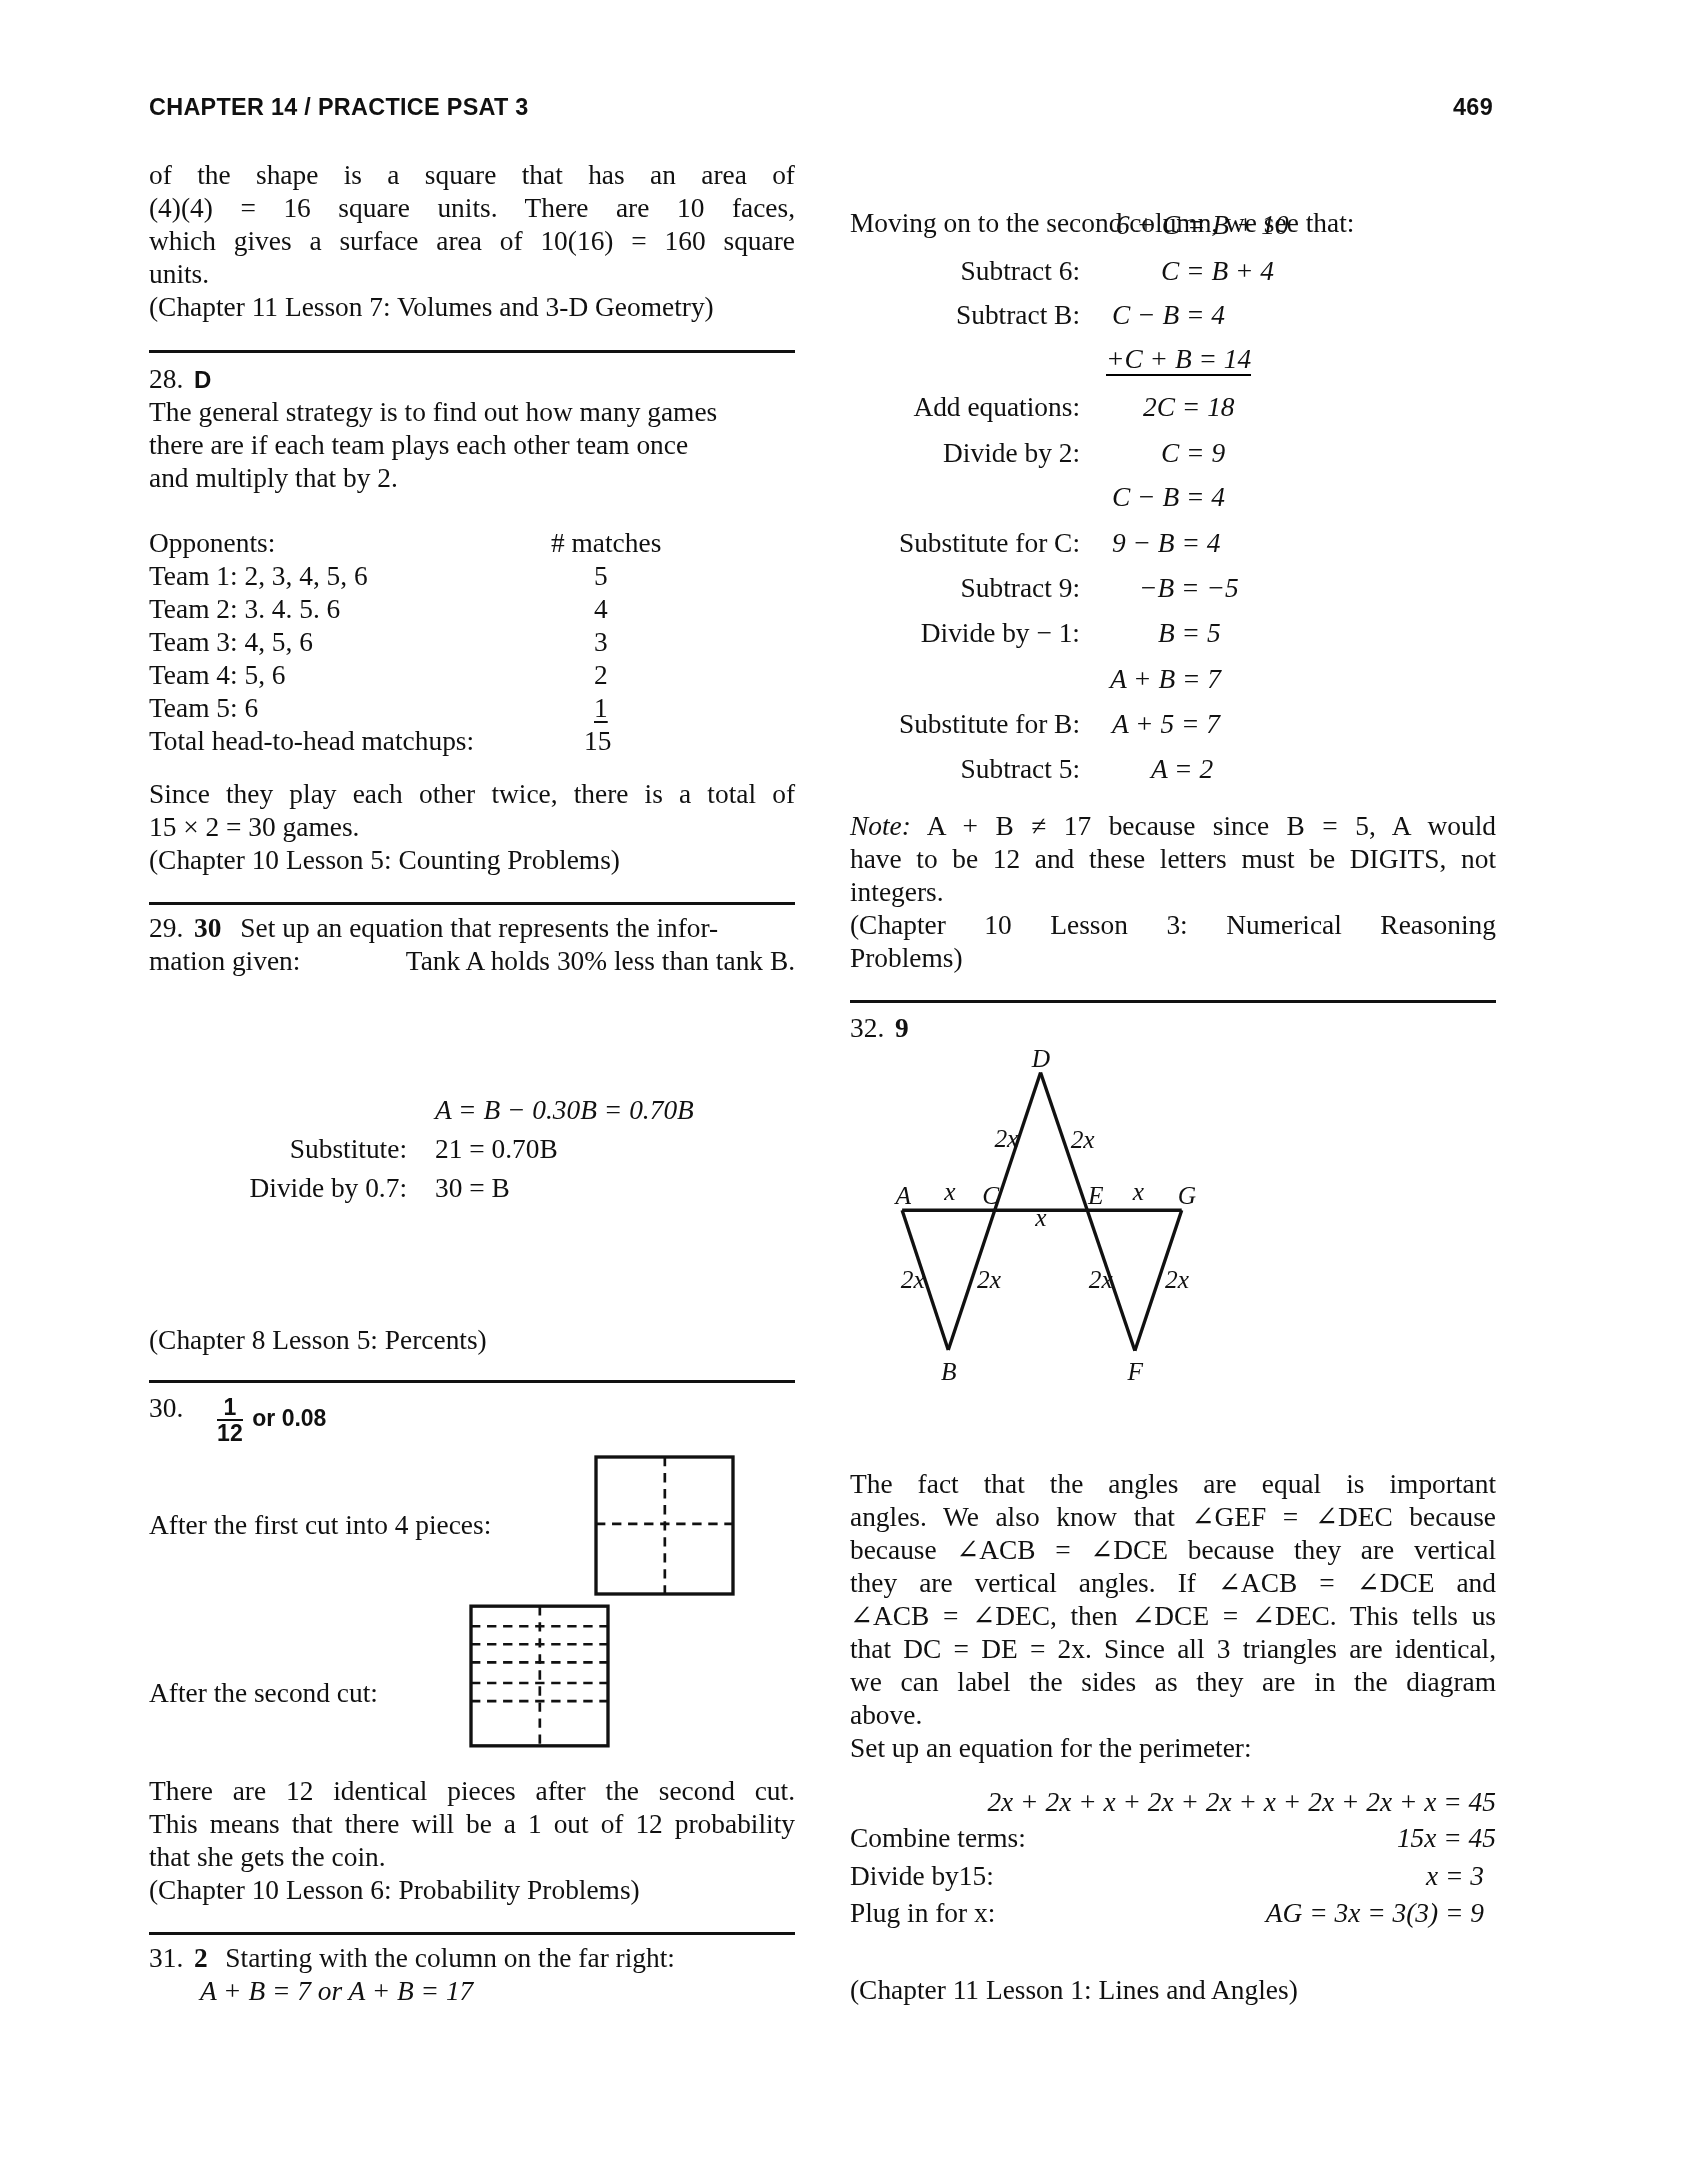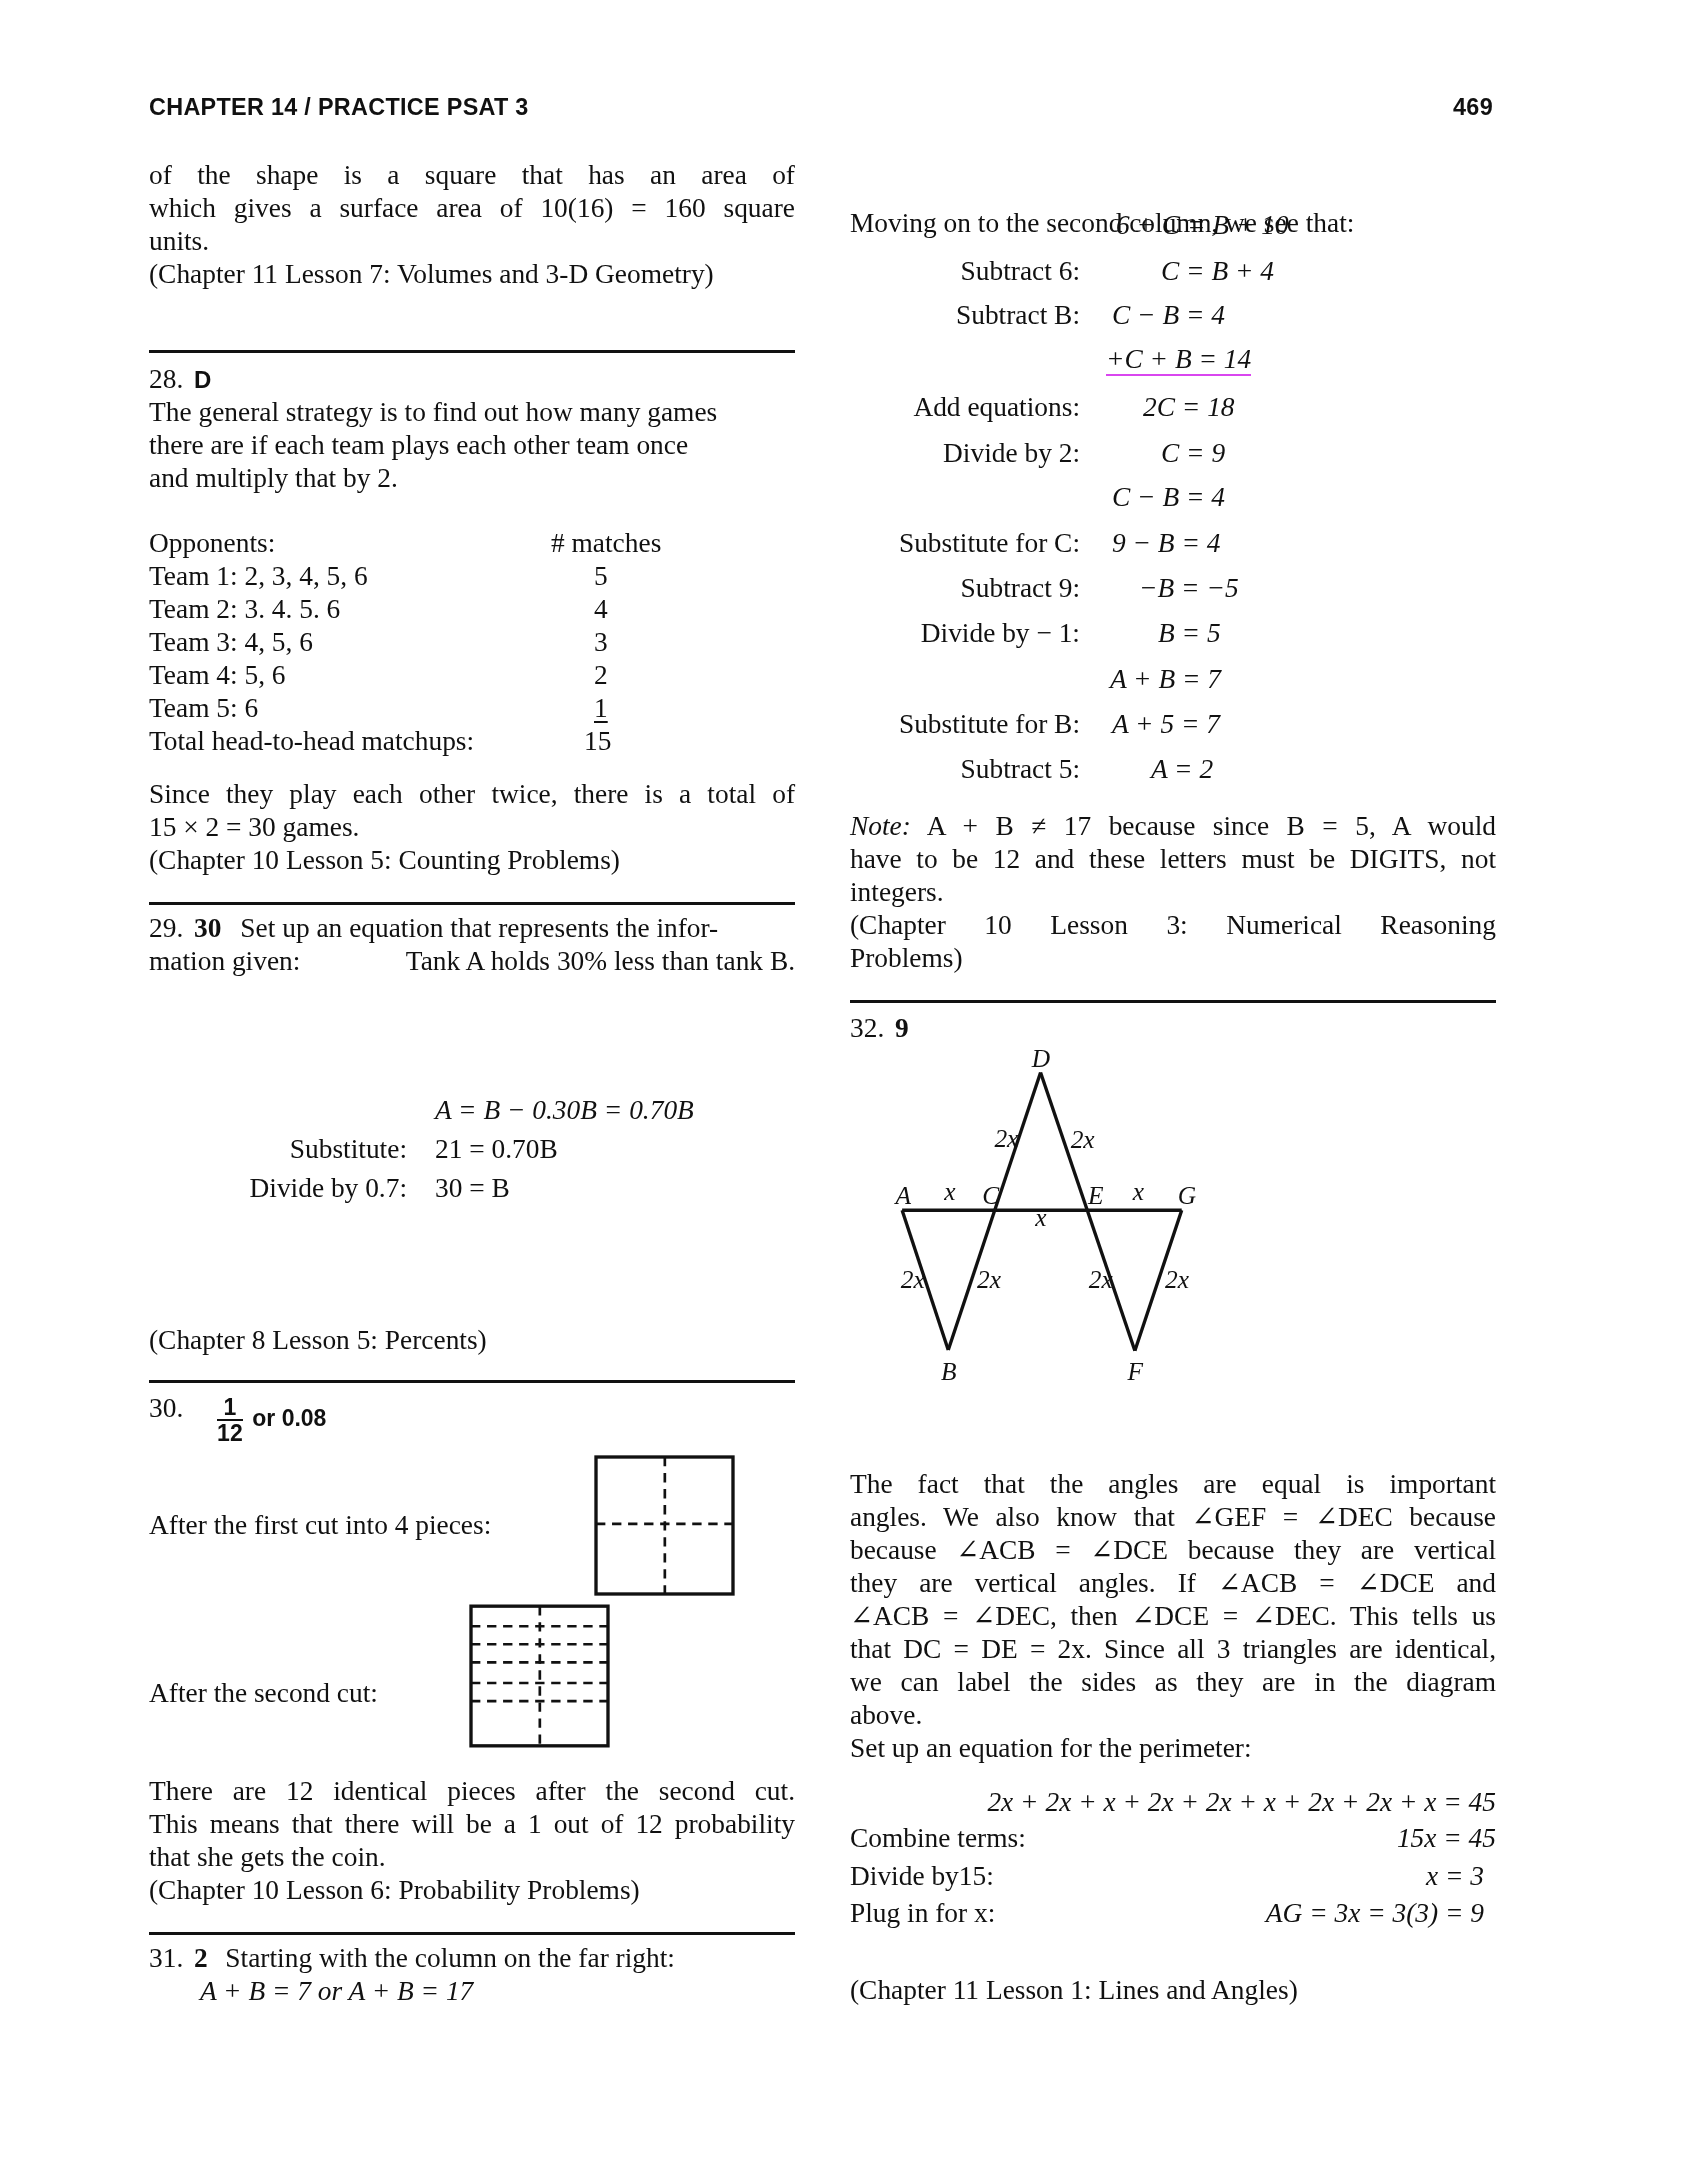--- a/index.html
+++ b/index.html
@@ -22,20 +22,21 @@
   svg text { font-family: "Liberation Serif", "DejaVu Serif", serif; font-style: italic; font-size: 38px; fill: #111; }
 </style>
 </head>
 <body>
 
 <div class="abs hdr" style="left:149px; top:94px;">CHAPTER 14 / PRACTICE PSAT 3</div>
 <div class="abs hdr" style="left:1446px; top:94px; width:47px; text-align:right;">469</div>
 
 <div class="abs txt" style="left:149px; top:159px; width:646px;">
   <div class="just" style="text-align-last: justify;">of the shape is a square that has an area of</div>
+  <div class="just" style="text-align-last: justify;">(4)(4) = 16 square units. There are 10 faces,</div>
   <div class="just" style="text-align-last: justify;">which gives a surface area of 10(16) = 160 square</div>
   <div>units.</div>
   <div>(Chapter 11 Lesson 7: Volumes and 3-D Geometry)</div>
 </div>
 <div class="rule" style="left:149px; top:350px; width:646px;"></div>
 
 <div class="abs txt" style="left:149px; top:363px; width:646px;">
   <div>
     <span>28.</span>
     <span class="ans" style="font-size:24px; margin-left:4px;">D</span>
@@ -154,21 +155,21 @@
 
 <div class="abs txt" style="left:850px; top:209px; width:646px; height:582px;">
   <span class="eq it" style="left:266px; top:0;">6 + C = B + 10</span>
 
   <span class="lbl" style="right:416px; top:46px;">Subtract 6:</span>
   <span class="eq it" style="left:311px; top:46px;">C = B + 4</span>
 
   <span class="lbl" style="right:416px; top:90px;">Subtract B:</span>
   <span class="eq it" style="left:262px; top:90px;">C − B = 4</span>
 
-  <span class="eq it" style="left:256px; top:136px; border-bottom:2px solid #d946ef; line-height:29.4px;text-align:right;">+C + B = 14</span>
+  <span class="eq it" style="left:256px; top:136px; border-bottom:2px solid #000000; line-height:29.4px;text-align:right;">+C + B = 14</span>
 
   <span class="lbl" style="right:416px; top:182px;">Add equations:</span>
   <span class="eq it" style="left:293px; top:182px;">2C = 18</span>
 
   <span class="lbl" style="right:416px; top:228px;">Divide by 2:</span>
   <span class="eq it" style="left:311px; top:228px;">C = 9</span>
 
   <span class="eq it" style="left:262px; top:272px;">C − B = 4</span>
 
   <span class="lbl" style="right:416px; top:318px;">Substitute for C:</span>

